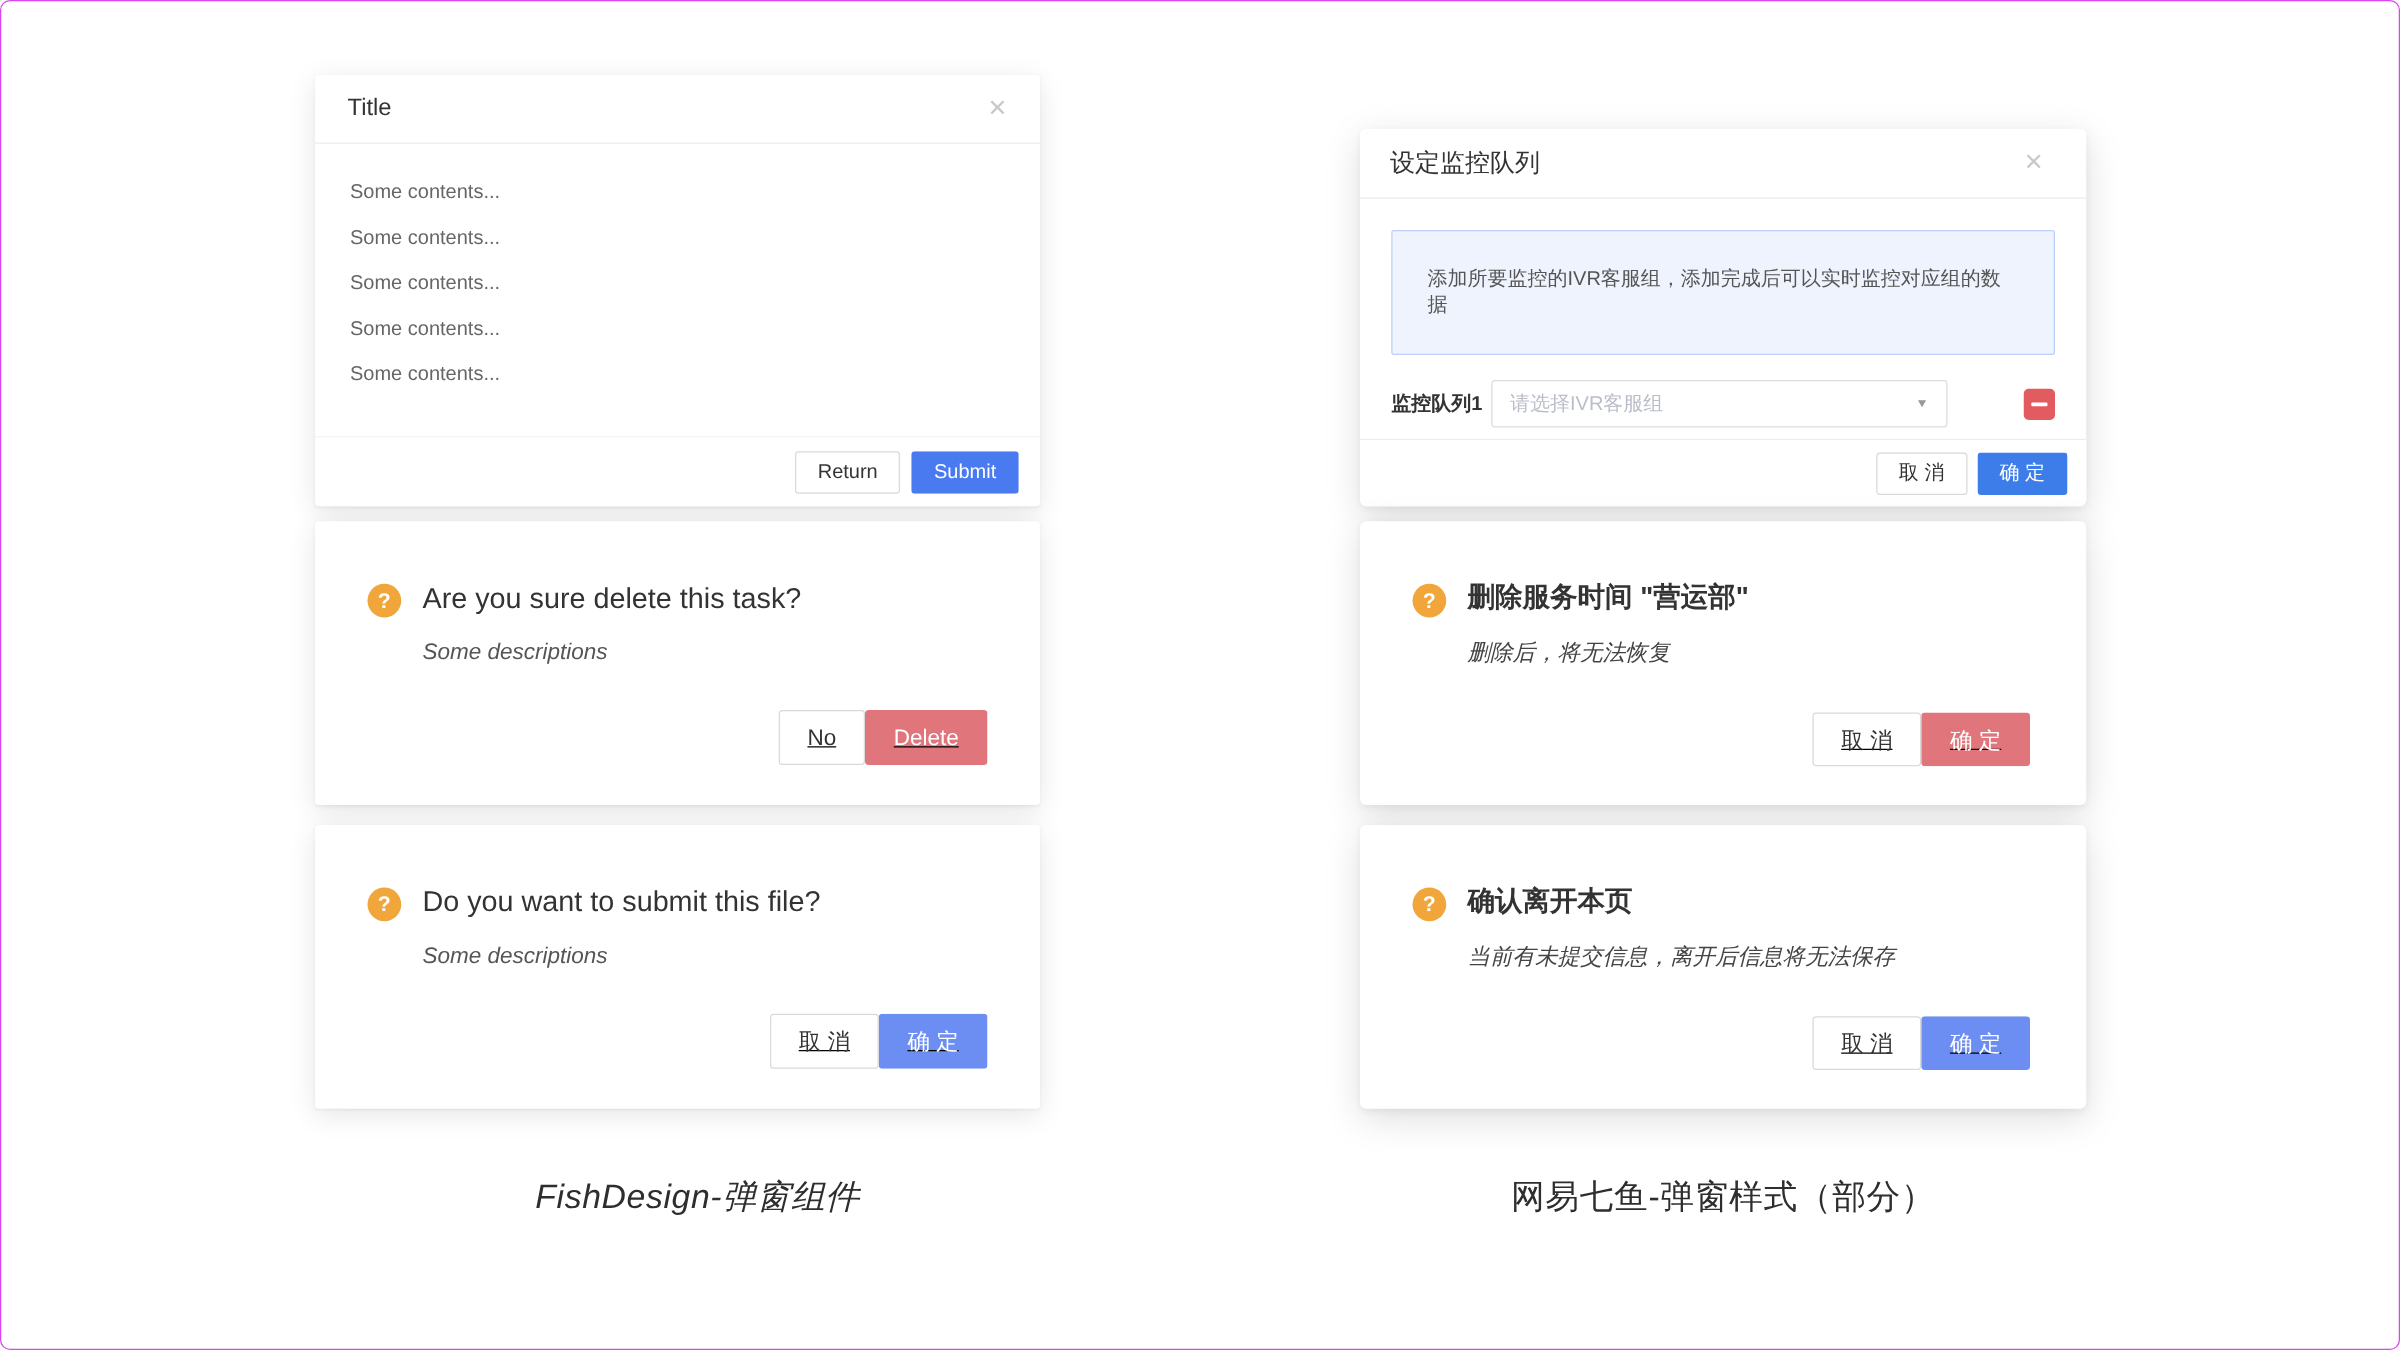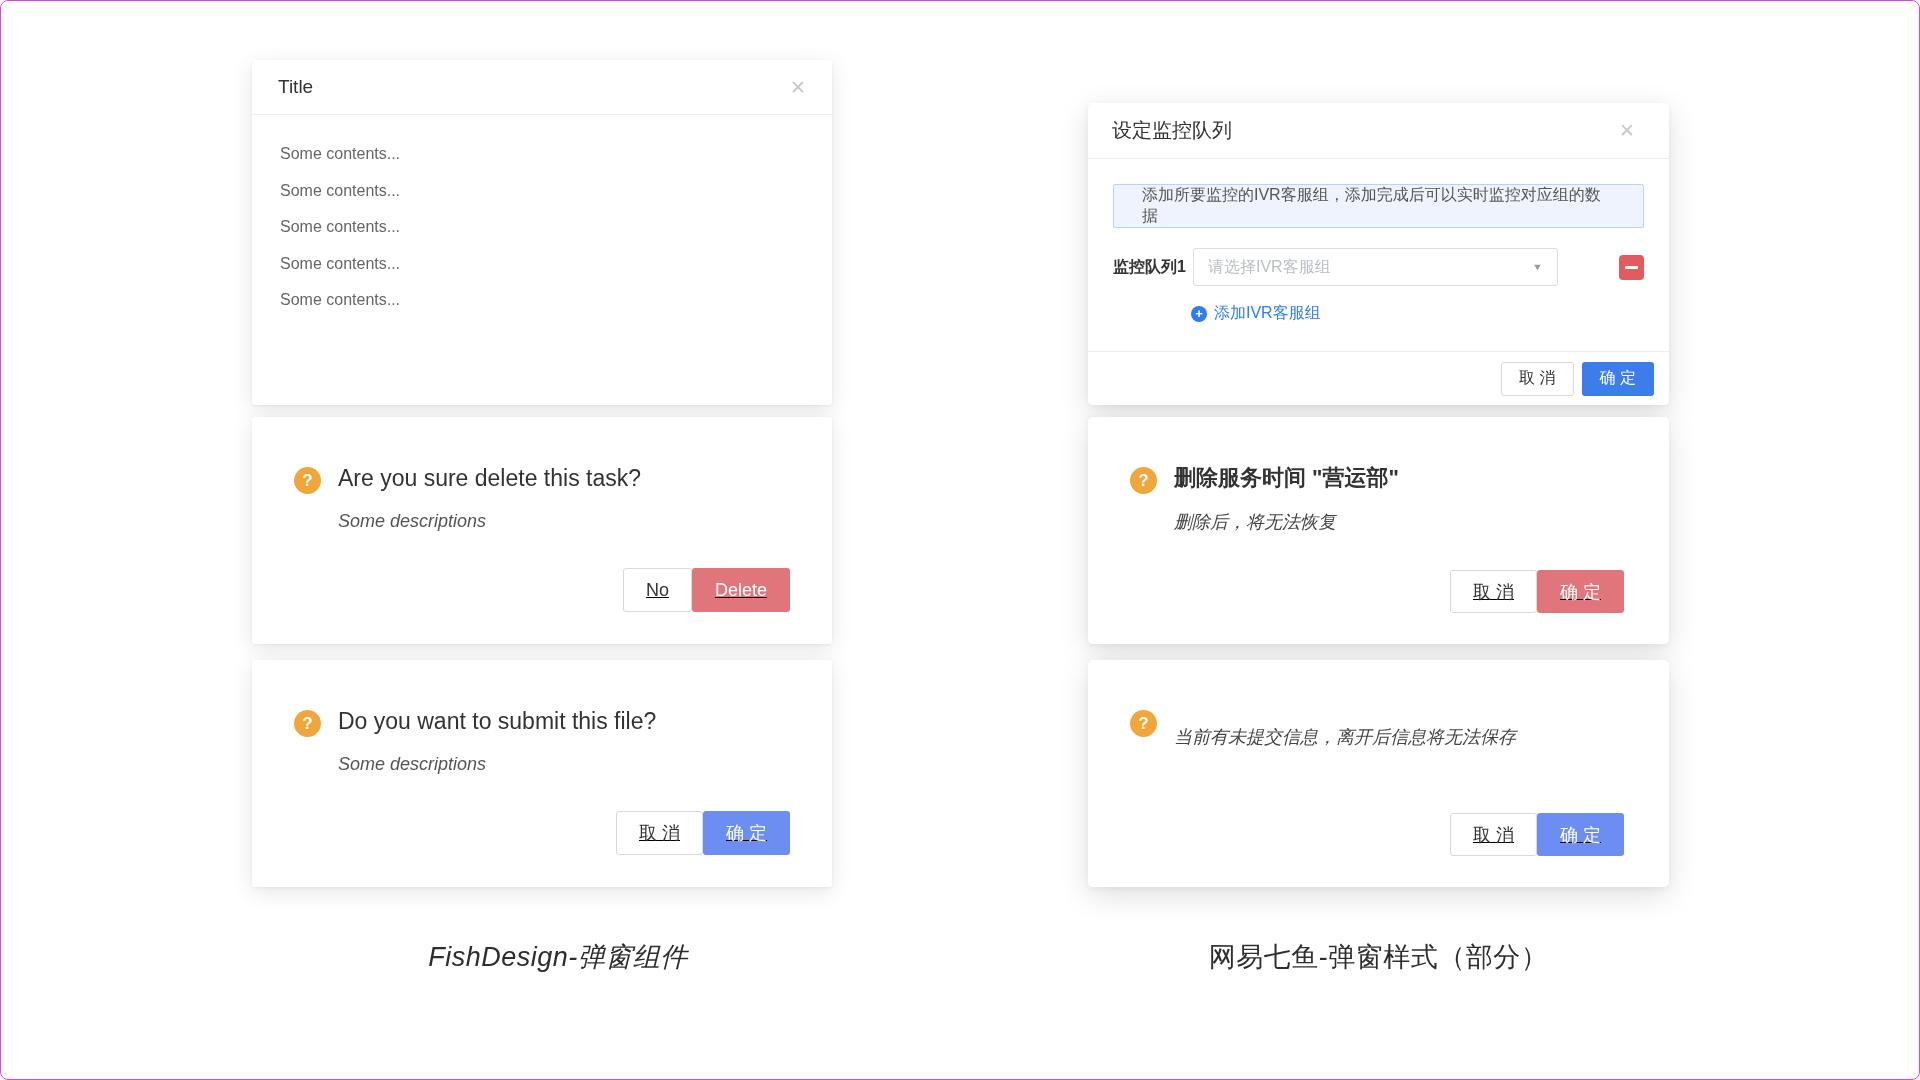--- a/index.html
+++ b/index.html
@@ -59,21 +59,21 @@
   .confirm-desc{ margin:18px 0 0; font-size:18px; color:#555;font-style:italic; }
   .m-right .confirm-desc{ color:#444; }
   .confirm-btns{ position:absolute; right:42px; bottom:32px; display:flex; gap:0;text-decoration:underline; }
   .confirm-btns .btn{ height:44px; padding:0 22px; font-size:18px; }
   .m-right .confirm-btns{ right:45px; bottom:31px; }
   .m-right .confirm-btns .btn{ height:43px; }
 
   
   .r1-body{ padding:25px 25px 0; }
   .info-box{ background:#eef3fd; border:1px solid #bdd0f8; border-radius:2px;
-             padding:0 28px; font-size:16px; color:#555; }
+             padding:28px 28px; font-size:16px; color:#555; }
   .field-row{ display:flex; align-items:center; margin-top:20px; }
   .field-label{ width:80px; font-size:16px; font-weight:600; color:#333; }
   .select{ width:365px; height:38px; border:1px solid #dcdcdc; border-radius:3px;
            display:flex; align-items:center; justify-content:space-between;
            padding:0 14px; background:#fff; cursor:pointer; }
   .select .ph{ font-size:16px; color:#b9bec8; }
   .select .caret{ font-size:11px; color:#999; transform:scaleY(.85); }
   .minus-btn{ margin-left:auto; width:25px; height:25px; border-radius:4px;
               background:#e25b5f; border:none; position:relative; cursor:pointer; }
   .minus-btn::after{ content:""; position:absolute; left:6px; right:6px; top:11px;
@@ -101,20 +101,24 @@
       <span class="hdr-title">Title</span>
       <span class="close">✕</span>
     </div>
     <div class="mbody">
       <p>Some contents...</p>
       <p>Some contents...</p>
       <p>Some contents...</p>
       <p>Some contents...</p>
       <p>Some contents...</p>
     </div>
+    <div class="ftr">
+      <button class="btn btn-plain">Return</button>
+      <button class="btn btn-submit">Submit</button>
+    </div>
   </div>
 
   <div class="modal m-left" id="l2">
     <div class="confirm-content">
       <span class="q-icon">?</span>
       <div>
         <h3 class="confirm-title">Are you sure delete this task?</h3>
         <p class="confirm-desc">Some descriptions</p>
       </div>
     </div>
@@ -175,20 +179,21 @@
     <div class="confirm-btns">
       <button class="btn btn-plain">取 消</button>
       <button class="btn btn-danger">确 定</button>
     </div>
   </div>
 
   <div class="modal m-right" id="r3">
     <div class="confirm-content">
       <span class="q-icon">?</span>
       <div>
+        <h3 class="confirm-title">确认离开本页</h3>
         <p class="confirm-desc">当前有未提交信息，离开后信息将无法保存</p>
       </div>
     </div>
     <div class="confirm-btns">
       <button class="btn btn-plain">取 消</button>
       <button class="btn btn-soft">确 定</button>
     </div>
   </div>
 
   <div class="caption" id="cap-left">FishDesign-弹窗组件</div>

